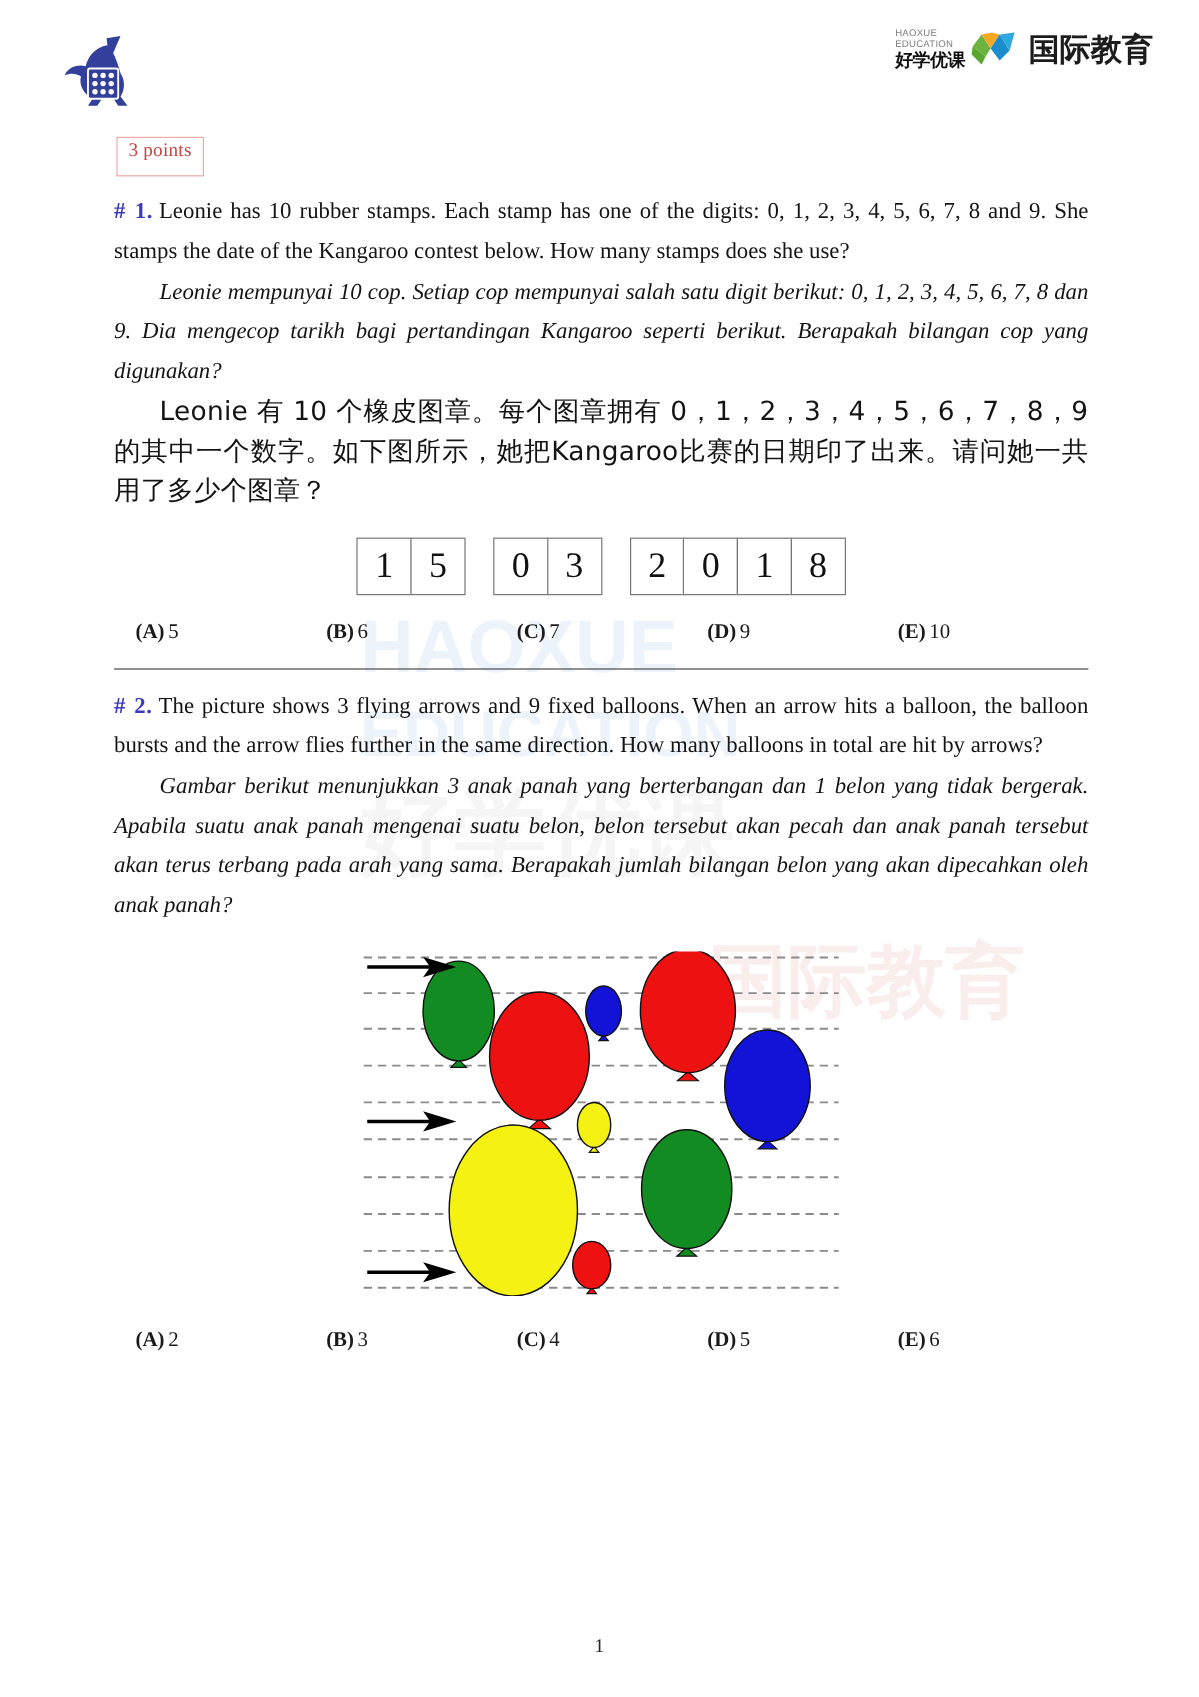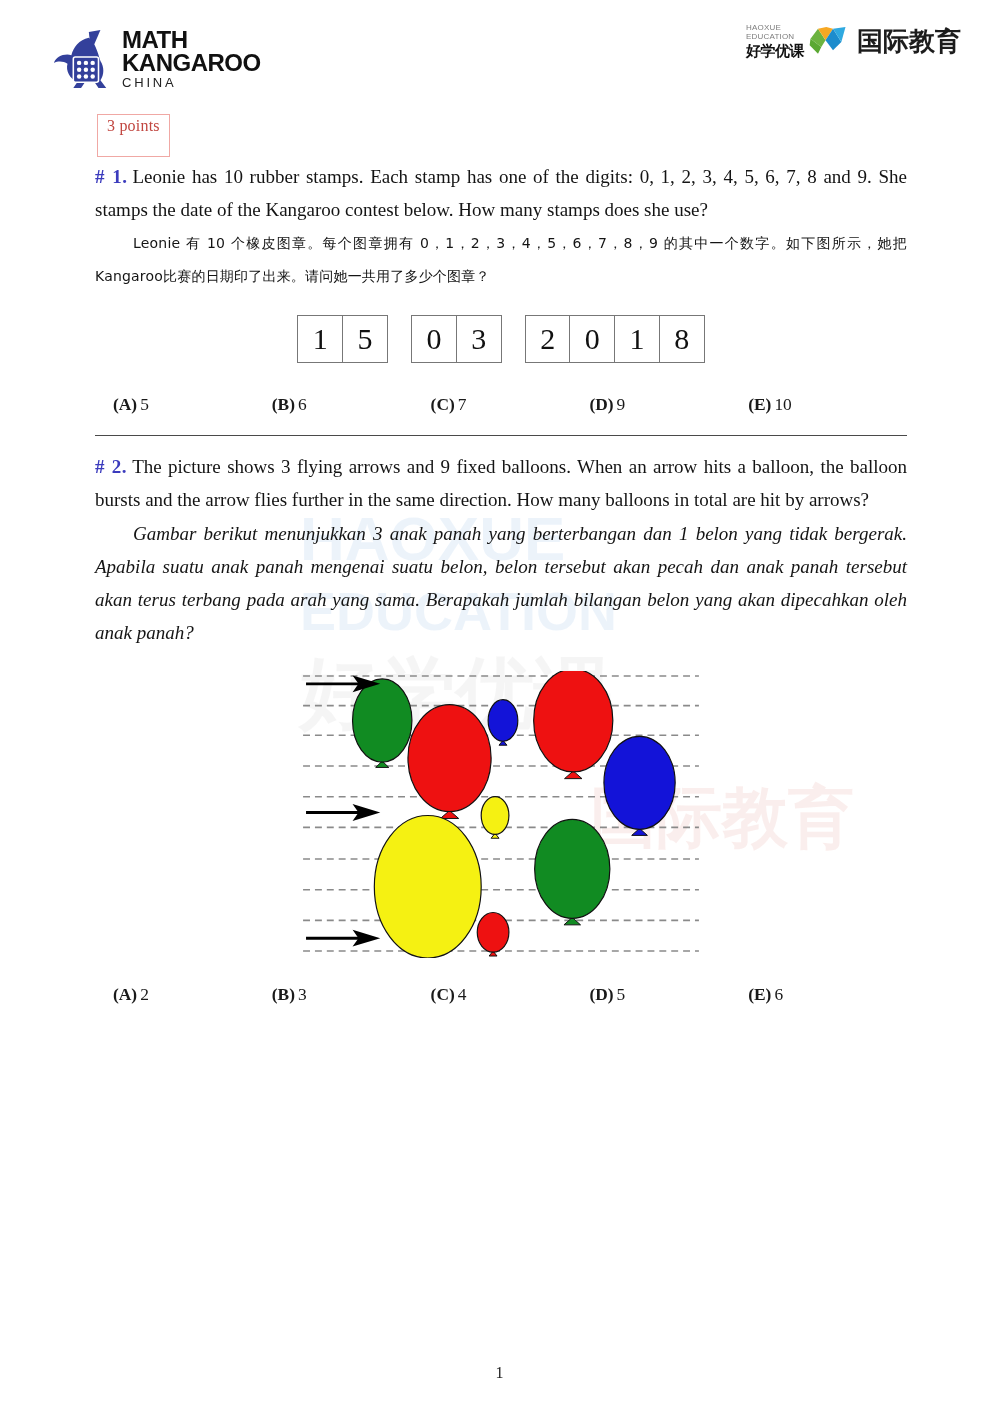--- a/index.html
+++ b/index.html
@@ -99,21 +99,21 @@
     color: #1c1c1c;
     letter-spacing: 0px;
   }
 
   
   .points-badge {
     position: absolute;
     left: 97px;
     top: 114px;
     border: 1px solid #f0a8a4;
-    padding: 2px 9px 21px 9px;
+    padding: 2px 9px 11px 9px;
     font-size: 16px;
     color: #c14640;
     letter-spacing: 0.2px;
     background: #fff;
   }
 
   
   .content {
     position: absolute;
     left: 95px;
@@ -133,21 +133,21 @@
   }
   .q-para.en { text-indent: 0; }
   .q-para.my {
     font-style: italic;
     text-indent: 38px;
     margin-top: 1px;
   }
   .q-para.zh {
     text-indent: 38px;
     font-family: "DejaVu Sans", "Liberation Sans", sans-serif;
-    font-size: 14px;
+    font-size: 22px;
     line-height: 33px;
     letter-spacing: 0.2px;
     margin-top: 1px;
   }
   .q-num {
     color: #3b3bbd;
     font-weight: 700;
     letter-spacing: 0.5px;
     margin-right: 5px;
   }
@@ -179,21 +179,21 @@
     font-size: 30px;
     color: #111;
     background: #fff;
     margin-left: -1.3px;
   }
   .stamp-cell:first-child { margin-left: 0; }
 
   
   .options-row {
     display: flex;
-    margin-top: 31px;
+    margin-top: 20px;
     padding-left: 18px;
     font-size: 17.4px;
   }
   .option {
     width: 160px;
     white-space: nowrap;
   }
   .option .opt-key {
     font-weight: 700;
     font-family: "Liberation Serif", serif;
@@ -258,25 +258,20 @@
           <circle cx="35" cy="36" r="2.3"></circle>
           <circle cx="42" cy="36" r="2.3"></circle>
         <circle cx="28" cy="43" r="2.3"></circle>
           <circle cx="35" cy="43" r="2.3"></circle>
           <circle cx="42" cy="43" r="2.3"></circle>
         <circle cx="28" cy="50" r="2.3"></circle>
           <circle cx="35" cy="50" r="2.3"></circle>
           <circle cx="42" cy="50" r="2.3"></circle>
       </g>
     </svg>
-    <div class="kangaroo-wordmark">
-      <span class="kw-math">MATH</span>
-      <span class="kw-kang">KANGAROO</span>
-      <span class="kw-china">CHINA</span>
-    </div>
   </div>
 
 
   <div class="logo-right">
     <div class="haoxue-block">
       <div class="haoxue-text">
         <span class="hx-en1">HAOXUE</span>
         <span class="hx-en2">EDUCATION</span>
         <span class="hx-cn">好学优课</span>
       </div>
@@ -293,20 +288,21 @@
 </div>
 
 <div class="points-badge">3 points</div>
 
 <div class="content">
 
   <div class="q-block">
     <p class="q-para en">
       <span class="q-num"># 1.</span><span>Leonie has 10 rubber stamps. Each stamp has one of the digits: 0, 1, 2, 3, 4, 5, 6, 7, 8 and 9. She stamps the date of the Kangaroo contest below. How many stamps does she use?</span>
     </p>
+    <p class="q-para my">Leonie mempunyai 10 cop. Setiap cop mempunyai salah satu digit berikut: 0, 1, 2, 3, 4, 5, 6, 7, 8 dan 9. Dia mengecop tarikh bagi pertandingan Kangaroo seperti berikut. Berapakah bilangan cop yang digunakan?</p>
     <p class="q-para zh">Leonie 有 10 个橡皮图章。每个图章拥有 0，1，2，3，4，5，6，7，8，9 的其中一个数字。如下图所示，她把Kangaroo比赛的日期印了出来。请问她一共用了多少个图章？</p>
 
     <div class="stamp-row">
       <div class="stamp-group">
         <div class="stamp-cell">1</div>
         <div class="stamp-cell">5</div>
       </div>
       <div class="stamp-gap"></div>
       <div class="stamp-group">
         <div class="stamp-cell">0</div>

